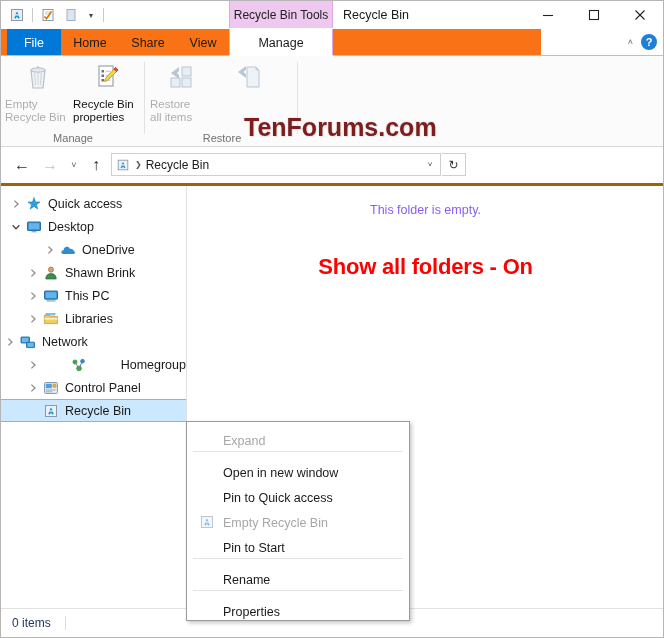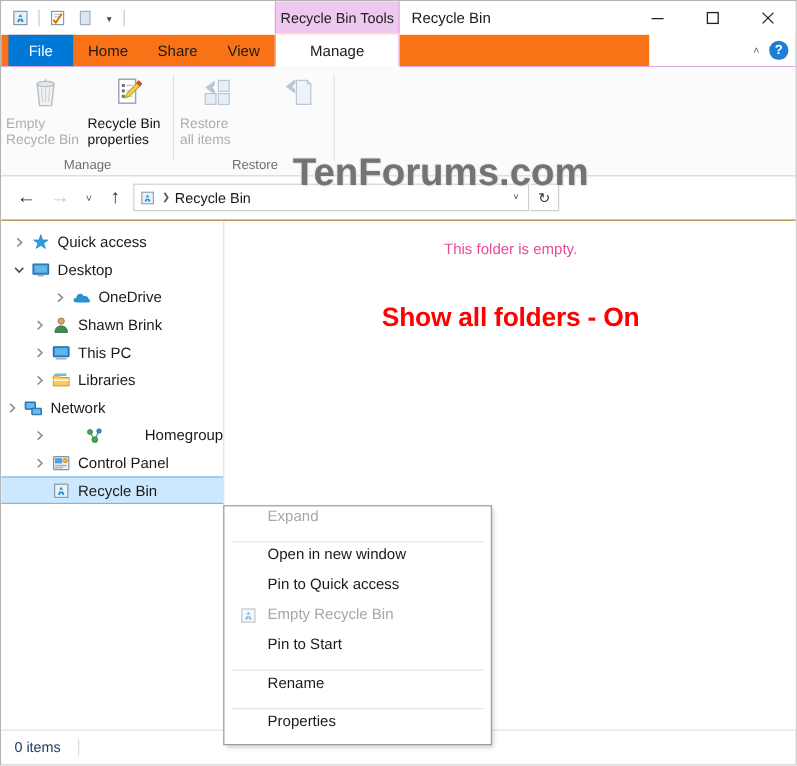--- a/index.html
+++ b/index.html
@@ -111,21 +111,21 @@
   
   .ribbon {
     position: absolute; left: 0; top: 55px; width: 662px; height: 91px;
     background: #fbfbfb;
     border-bottom: 1px solid #d6d6d6;
   }
   .rgroup {
     position: absolute; top: 0; height: 90px;
   }
   .rgroup.manage  { left: 0px;   width: 144px; }
-  .rgroup.restore { left: 145px; width: 133px; }
+  .rgroup.restore { left: 145px; width: 152px; }
   .rgroup-sep {
     position: absolute; top: 6px; width: 1px; height: 72px; background: #e2e2e2;
   }
   .rgroup-label {
     position: absolute; bottom: 2px; left: 0; width: 100%;
     text-align: center; font-size: 11px; color: #707070;
   }
   .rbtn {
     position: absolute; top: 4px;
     display: flex; flex-direction: column; align-items: center;
@@ -141,23 +141,23 @@
   .rbtn.enabled .rlabel { color: #111; }
   .rbtn.disabled .rlabel { color: #adadad; }
 
   .rbtn-empty    { left: 4px;   width: 66px; }
   .rbtn-props    { left: 72px;  width: 68px; }
   .rbtn-restall  { left: 4px;   width: 62px; }
   .rbtn-restsel  { left: 64px;  width: 78px; }
 
   
   .watermark {
-    position: absolute; left: 243px; top: 124px;
-    font-size: 32px; font-weight: bold;
-    color: #737373;
+    position: absolute; left: 243px; top: 112px;
+    font-size: 25px; font-weight: bold;
+    color: #7f1d1d;
     text-shadow: 0 0 1px #dddddd, 1px 1px 1px #e6e6e6, -1px -1px 1px #eeeeee;
     letter-spacing: 0px;
     z-index: 5;
     pointer-events: none;
   }
 
   
   .navrow {
     position: absolute; left: 0; top: 147px; width: 662px; height: 35px;
     background: #ffffff;
@@ -192,21 +192,21 @@
     border: 1px solid #cfcfcf; background: #ffffff;
     display: flex; align-items: center;
   }
   .search-text { flex: 1; padding-left: 7px; font-size: 12px; color: #7d7d7d; }
   .search-icon-wrap { width: 22px; display: flex; align-items: center; justify-content: center; }
 
   
   .body {
     position: absolute; left: 0; top: 182px; width: 662px; height: 425px;
     background: #ffffff;
-    border-top: 1px solid #a16207;
+    border-top: 3px solid #a16207;
     text-decoration: underline;
   }
   .navpane {
     position: absolute; left: 0; top: 0; width: 186px; height: 425px;
     background: #ffffff;
     border-right: 1px solid #e2e2e2;
     padding-top: 6px;
   }
   .tree-item {
     position: relative; height: 23px;
@@ -223,42 +223,42 @@
   .tw { width: 17px; flex: 0 0 17px; display: flex; align-items: center; justify-content: center; font-size: 8px; color: #707070; }
   .ti { width: 20px; flex: 0 0 20px; display: flex; align-items: center; justify-content: center; }
   .tl { padding-left: 4px; }
 
   .content {
     position: absolute; left: 187px; top: 0; width: 475px; height: 425px;
     background: #ffffff;
   }
   .empty-msg {
     position: absolute; top: 17px; left: 0; width: 100%;
-    text-align: center; font-size: 12.5px; color: #ec4899;
+    text-align: center; font-size: 12.5px; color: #8b5cf6;
   }
   .annotation {
     position: absolute; top: 68px; left: 0; width: 100%;
     text-align: center;
     font-size: 22px; font-weight: bold; color: #fe0000;
     letter-spacing: -0.2px;
   }
 
   
   .ctxmenu {
     position: absolute; left: 185px; top: 420px;
     width: 224px;
     background: #ffffff;
     border: 1px solid #9a9a9a;
     box-shadow: 2px 2px 4px rgba(0,0,0,0.22);
     z-index: 30;
     padding: 1px 0;
   }
   .mi {
     position: relative; height: 25px;
-    display: flex; align-items: flex-start;
+    display: flex; align-items: flex-end;
     font-size: 12.5px; color: #1a1a1a;
     padding-left: 6px;
   }
   .mi.disabled { color: #a7a7a7; }
   .mi .mi-icon { width: 28px; flex: 0 0 28px; display: flex; align-items: center; justify-content: center; }
   .mi .mi-label { padding-left: 2px; }
   .mi.noicon .mi-label { padding-left: 30px; }
   .msep { height: 1px; background: #e4e4e4; margin: 3px 6px 3px 6px; }
 
   

